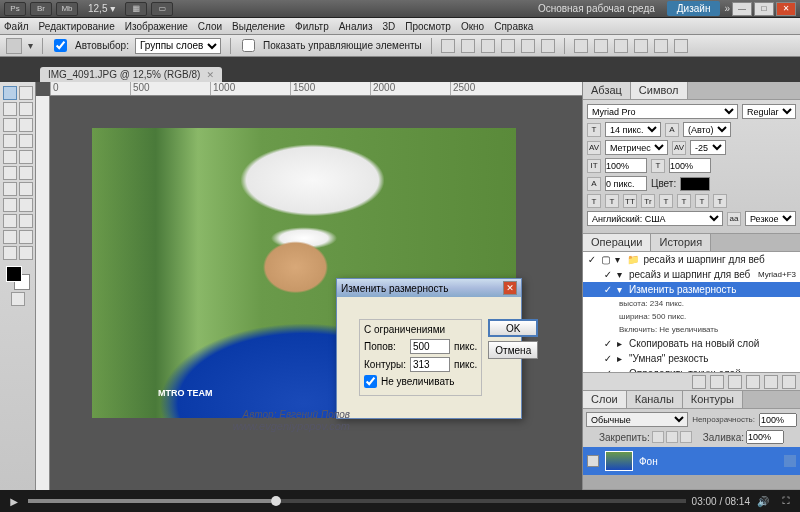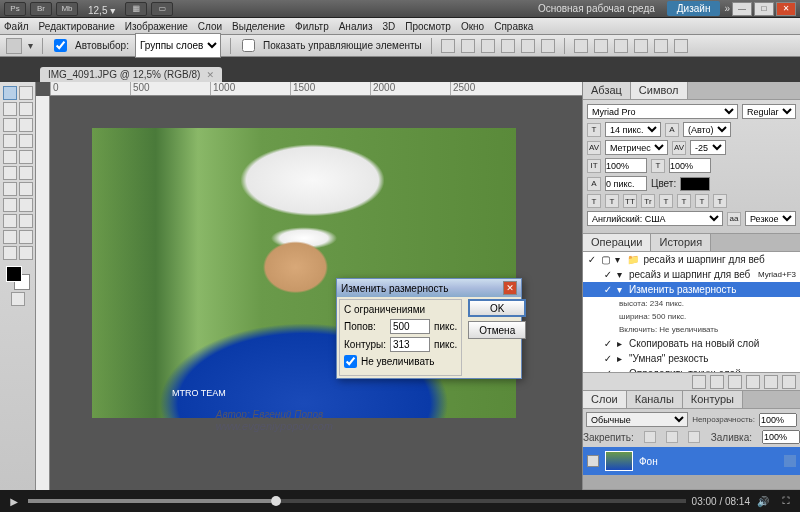--- a/index.html
+++ b/index.html
@@ -1,65 +1,65 @@
 <!DOCTYPE html>
 <html><head>
 <meta charset="utf-8">
 <style>
 *{box-sizing:border-box;margin:0;padding:0;font-family:Tahoma,Arial,sans-serif;font-size:10px}
 body{background:#464646;width:800px;height:512px;overflow:hidden;position:relative}
 .topbar{height:18px;background:linear-gradient(#6a6a6a,#4a4a4a);display:flex;align-items:center;padding:0 4px;color:#ddd;border-bottom:1px solid #222}
-.topbar .left{display:flex;gap:4px;align-items:flex-end}
+.topbar .left{display:flex;gap:4px;align-items:center}
 .topbar .mini{width:22px;height:14px;background:#555;border:1px solid #333;border-radius:2px;font-size:8px;display:flex;align-items:center;justify-content:center;color:#ccc}
 .topbar .zoom{color:#ddd;padding:0 6px}
 .topbar .mid{flex:1}
 .topbar .workspace{padding:2px 8px;color:#ddd}
 .topbar .design{background:#3a7aa8;color:#fff;padding:2px 10px;border-radius:2px;margin:0 4px}
 .wbtn{width:20px;height:14px;border:1px solid #888;margin-left:2px;display:flex;align-items:center;justify-content:center;font-size:8px}
 .wmin{background:#ddd;color:#333}
 .wmax{background:#ddd;color:#333}
 .wclose{background:#d04a2a;color:#fff}
 .menubar{height:17px;background:linear-gradient(#e8e8e8,#d0d0d0);display:flex;align-items:center;padding:0 4px;gap:10px;border-bottom:1px solid #888}
 .menubar span{color:#222;font-size:10px}
 .optbar{height:22px;background:linear-gradient(#e8e8e8,#cdcdcd);display:flex;align-items:center;padding:0 6px;gap:6px;border-bottom:1px solid #888;color:#222}
 .optbar .ico{width:16px;height:16px;background:#ccc;border:1px solid #999}
 .optbar .arrow{color:#444}
-.optbar select{font-size:10px;height:25px;border:1px solid #888;background:#fff}
+.optbar select{font-size:10px;height:16px;border:1px solid #888;background:#fff}
 .optbar input[type=checkbox]{margin:0 2px}
 .optbar .sep{width:1px;height:16px;background:#999;margin:0 3px}
 .optbar .tb{width:14px;height:14px;background:#ddd;border:1px solid #999}
 .tabbar{height:25px;background:#3a3a3a;display:flex;align-items:flex-end;padding-left:40px}
 .tab{background:#d8d8d8;color:#333;padding:2px 8px;font-size:9px;border-top-left-radius:3px;border-top-right-radius:3px;display:flex;gap:6px;align-items:center}
 .tab .x{color:#888;font-size:9px}
 .main{display:flex;height:410px}
 .tools{width:36px;background:linear-gradient(#dedede,#c5c5c5);border-right:1px solid #888;display:flex;flex-direction:column;align-items:center;padding-top:4px;gap:2px}
 .toolpair{display:flex;gap:2px}
 .tool{width:14px;height:14px;background:#e8e8e8;border:1px solid #999;position:relative}
 .tool.sel{background:#b8d0e8;border-color:#5a8ab8}
 .swatch{width:24px;height:24px;position:relative;margin-top:4px}
 .swatch .fg{width:16px;height:16px;background:#000;border:1px solid #fff;position:absolute;top:0;left:0;z-index:2}
 .swatch .bg{width:16px;height:16px;background:#fff;border:1px solid #888;position:absolute;bottom:0;right:0}
 .canvas-area{flex:1;background:#555;position:relative;overflow:hidden}
 .ruler-h{position:absolute;top:0;left:14px;right:0;height:14px;background:#eee;border-bottom:1px solid #888;font-size:7px;color:#666;display:flex;overflow:hidden}
 .ruler-h span{flex:0 0 80px;border-left:1px solid #aaa;padding-left:2px}
 .ruler-v{position:absolute;top:14px;left:0;width:14px;bottom:0;background:#eee;border-right:1px solid #888}
 .img{position:absolute;top:46px;left:56px;width:424px;height:290px;background:linear-gradient(90deg,#6a9a4a 0%,#4a7a3a 15%,#8ab868 25%,#6a9a4a 40%,#5a8a3a 100%);overflow:hidden}
 .img::before{content:"";position:absolute;inset:0;background:radial-gradient(ellipse 120px 60px at 52% 18%,#f8f8f8 0%,#e8e8e8 55%,transparent 60%),radial-gradient(ellipse 50px 40px at 48% 48%,#d8a878 0%,#c89868 60%,transparent 65%),radial-gradient(ellipse 60px 20px at 50% 38%,#fff 0%,#eee 40%,transparent 55%),radial-gradient(ellipse 180px 100px at 50% 95%,#1a4ab8 0%,#0a3aa8 70%,transparent 80%)}
-.img .txt{position:absolute;bottom:20px;left:80px;color:#fff;font-size:9px;font-weight:normal}
+.img .txt{position:absolute;bottom:20px;left:66px;color:#fff;font-size:9px;font-weight:bold}
 .dialog{position:absolute;top:196px;left:300px;width:186px;background:#ece9d8;border:1px solid #6688bb;box-shadow:2px 2px 8px rgba(0,0,0,0.4)}
 .dlg-title{height:18px;background:linear-gradient(#cde 0%,#abd 50%,#8ac 100%);color:#000;padding:2px 4px;font-size:10px;display:flex;align-items:center}
 .dlg-title .x{margin-left:auto;width:14px;height:14px;background:#d04a2a;color:#fff;display:flex;align-items:center;justify-content:center;border:1px solid #888;font-size:9px}
-.dlg-body{padding:2px;display:flex;gap:6px}
+.dlg-body{padding:22px;display:flex;gap:6px}
 .dlg-form{flex:1;border:1px solid #bbb;padding:4px;background:#ece9d8}
 .dlg-form .lbl{margin-bottom:4px}
 .dlg-row{display:flex;align-items:center;gap:4px;margin-bottom:3px}
 .dlg-row input[type=text]{width:40px;height:15px;border:1px solid #888;background:#fff;font-size:10px;padding:0 2px}
 .dlg-row label{width:42px}
 .dlg-btns{display:flex;flex-direction:column;gap:4px}
-.dlg-btn{width:58px;height:18px;background:linear-gradient(#fff,#ddd);border:1px solid #888;font-size:10px}
+.dlg-btn{width:50px;height:18px;background:linear-gradient(#fff,#ddd);border:1px solid #888;font-size:10px}
 .dlg-btn.ok{border:2px solid #4a7ab8}
 .right{width:218px;background:#c8c8c8;display:flex;flex-direction:column;border-left:1px solid #888}
 .panel{background:linear-gradient(#dcdcdc,#cacaca);border-bottom:1px solid #999}
 .ptabs{display:flex;height:18px;border-bottom:1px solid #999;background:#b8b8b8}
 .ptab{padding:2px 8px;font-size:11px;color:#333;background:#d8d8d8;border-right:1px solid #999}
 .ptab.active{background:#e8e8e8}
 .pbody{padding:4px;font-size:9px;color:#222}
 .char-row{display:flex;gap:4px;align-items:center;margin-bottom:3px}
 .char-row select,.char-row input{font-size:9px;height:15px;border:1px solid #888;background:#fff}
 .char-row .ico{width:14px;height:14px;background:#e0e0e0;border:1px solid #aaa;display:flex;align-items:center;justify-content:center;font-size:8px}
@@ -69,28 +69,28 @@
 .action-item.sel{background:#3875d7;color:#fff}
 .action-item .chk{width:10px;text-align:center}
 .action-item .arrow{width:8px}
 .action-item.sub{padding-left:36px;font-size:8px;color:#444}
 .action-bottom{height:18px;background:#d8d8d8;border-top:1px solid #999;display:flex;align-items:center;justify-content:flex-end;gap:4px;padding:0 4px}
 .action-bottom .b{width:14px;height:14px;background:#e0e0e0;border:1px solid #999}
 .layers-body{background:#d0d0d0}
 .layers-body .row1{display:flex;gap:4px;padding:3px;align-items:center}
 .layers-body select{font-size:9px;height:15px;border:1px solid #888;flex:1}
 .layers-body .opacity{font-size:8px;color:#444}
-.layers-body .lock{display:flex;gap:10px;padding:0 0 3px;align-items:center;font-size:8px;color:#444}
+.layers-body .lock{display:flex;gap:2px;padding:0 16px 3px;align-items:center;font-size:8px;color:#444}
 .layers-body .lock .i{width:12px;height:12px;background:#e0e0e0;border:1px solid #aaa}
 .layer-list{background:#aaa;height:42px}
 .layer{background:#3875d7;color:#fff;height:28px;display:flex;align-items:center;gap:6px;padding:0 4px}
 .layer .eye{width:12px;height:12px;background:#ddd;border:1px solid #888}
 .layer .thumb{width:28px;height:20px;background:linear-gradient(#6a9a4a,#1a4ab8);border:1px solid #fff}
 .layer .lockicon{margin-left:auto;width:12px;height:12px;background:#5a8ad0}
-.credit{position:absolute;right:249px;bottom:60px;font-style:italic;color:#556;font-size:13px;font-family:Georgia,serif}
+.credit{position:absolute;right:232px;bottom:60px;font-style:italic;color:#556;font-size:13px;text-align:right;font-family:Georgia,serif}
 .credit .url{font-size:11px}
 .statusbar{height:17px;background:linear-gradient(#ddd,#c5c5c5);border-top:1px solid #888;display:flex;align-items:center;padding:0 4px;font-size:9px;color:#333;gap:8px}
 .player{position:absolute;bottom:0;left:0;right:0;height:22px;background:#1a1a1a;display:flex;align-items:center;padding:0 6px;gap:6px;color:#ccc;font-size:9px}
 .player .btn{width:16px;height:16px;display:flex;align-items:center;justify-content:center;color:#ccc}
 .player .track{flex:1;height:4px;background:#444;position:relative}
 .player .track .prog{position:absolute;left:0;top:0;height:100%;width:37%;background:#888}
 .player .track .knob{position:absolute;left:37%;top:-3px;width:10px;height:10px;background:#ddd;border-radius:5px}
 </style>
 </head>
 <body>

